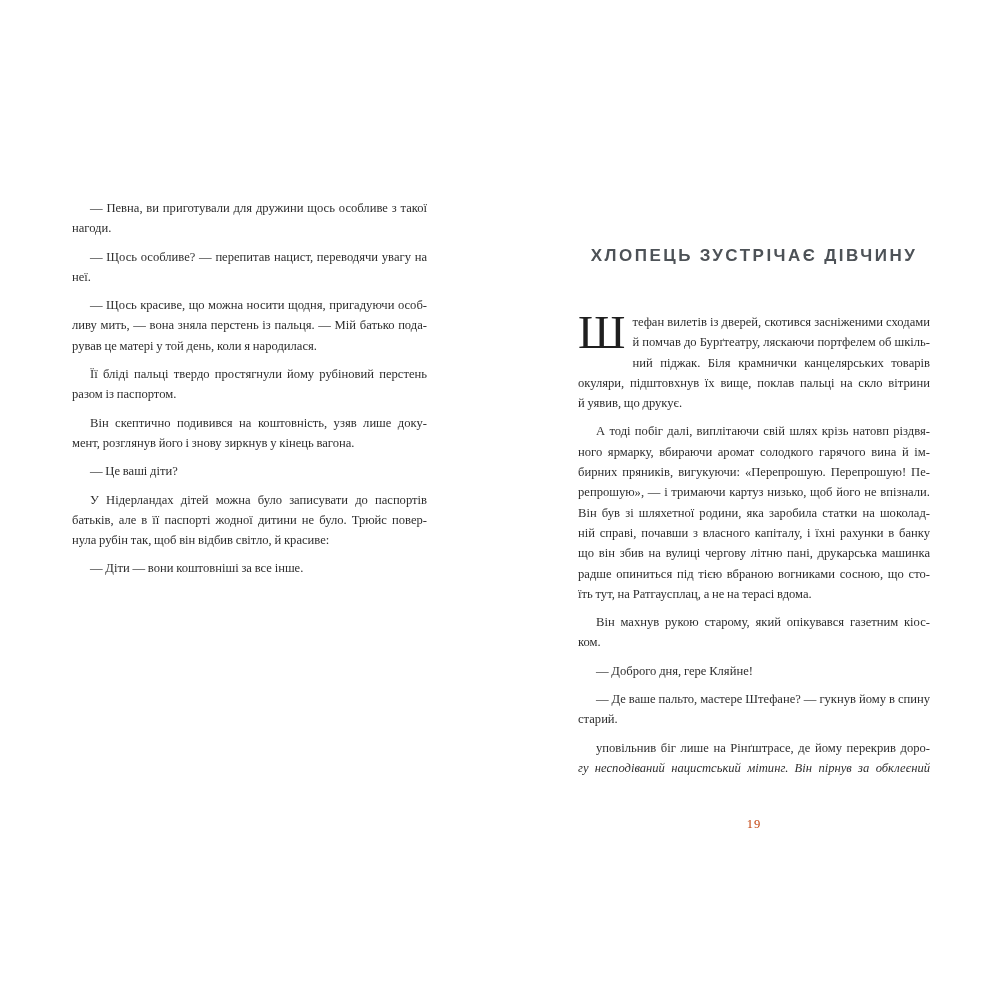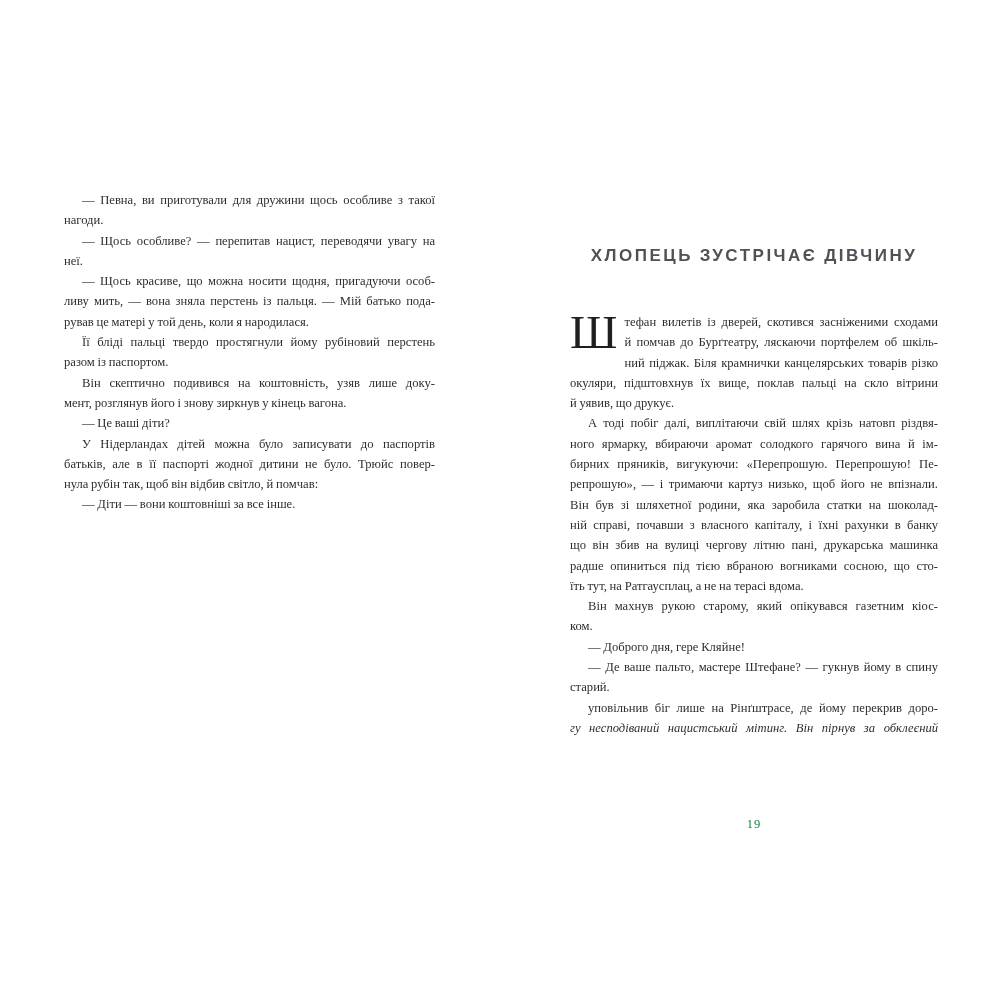--- a/index.html
+++ b/index.html
@@ -37,21 +37,21 @@
     font-weight: 700;
     font-size: 17px;
     letter-spacing: 2.5px;
     color: #4d5257;
     text-align: center;
     line-height: 22px;
     margin: 0 0 45px 0;
     white-space: nowrap;
   }
   .para {
-    margin: 0;
+    margin: 8px;
   }
   .line {
     text-align: justify;
     text-align-last: justify;
     height: 20.3px;
     overflow: hidden;
   }
   .para > .line:first-child {
     text-indent: 18px;
   }
@@ -74,21 +74,21 @@
     color: #1f1f1f;
   }
   .page-number {
     position: absolute;
     left: 570px;
     top: 817px;
     width: 368px;
     text-align: center;
     font-size: 12.5px;
     letter-spacing: 1px;
-    color: #15803d;
+    color: #c2410c;
     font-family: "Liberation Serif", "DejaVu Serif", serif;
   }
 </style>
 </head>
 <body>
 
 <div class="book-spread">
 
   <div class="text-col left-col">
       <div class="para">
@@ -111,21 +111,21 @@
       <div class="para">
         <div class="line">Він скептично подивився на коштовність, узяв лише доку-</div>
         <div class="line">мент, розглянув його і знову зиркнув у кінець вагона.</div>
       </div>
       <div class="para">
         <div class="line">— Це ваші діти?</div>
       </div>
       <div class="para">
         <div class="line">У Нідерландах дітей можна було записувати до паспортів</div>
         <div class="line">батьків, але в її паспорті жодної дитини не було. Трюйс повер-</div>
-        <div class="line">нула рубін так, щоб він відбив світло, й помчав:</div>
+        <div class="line">нула рубін так, щоб він відбив світло, й красиве:</div>
       </div>
       <div class="para">
         <div class="line">— Діти — вони коштовніші за все інше.</div>
       </div>
     </div>
 
   <div class="text-col right-col">
     <h1 class="chapter-title">ХЛОПЕЦЬ ЗУСТРІЧАЄ ДІВЧИНУ</h1>
     <div>
         <div class="para dc">

